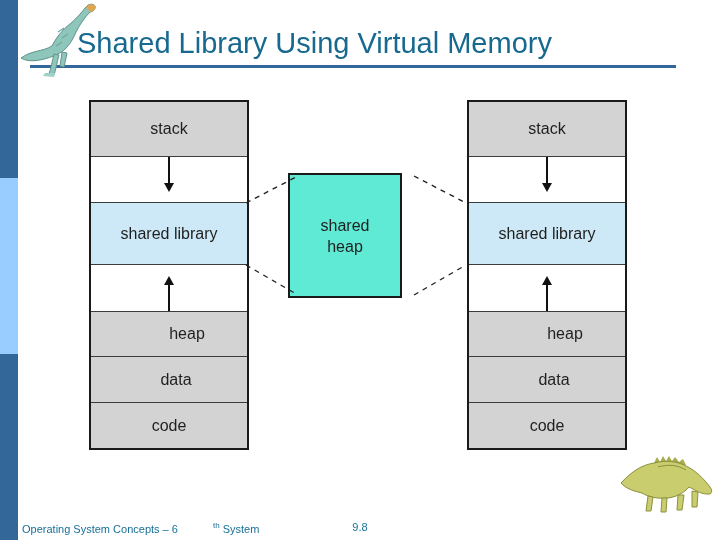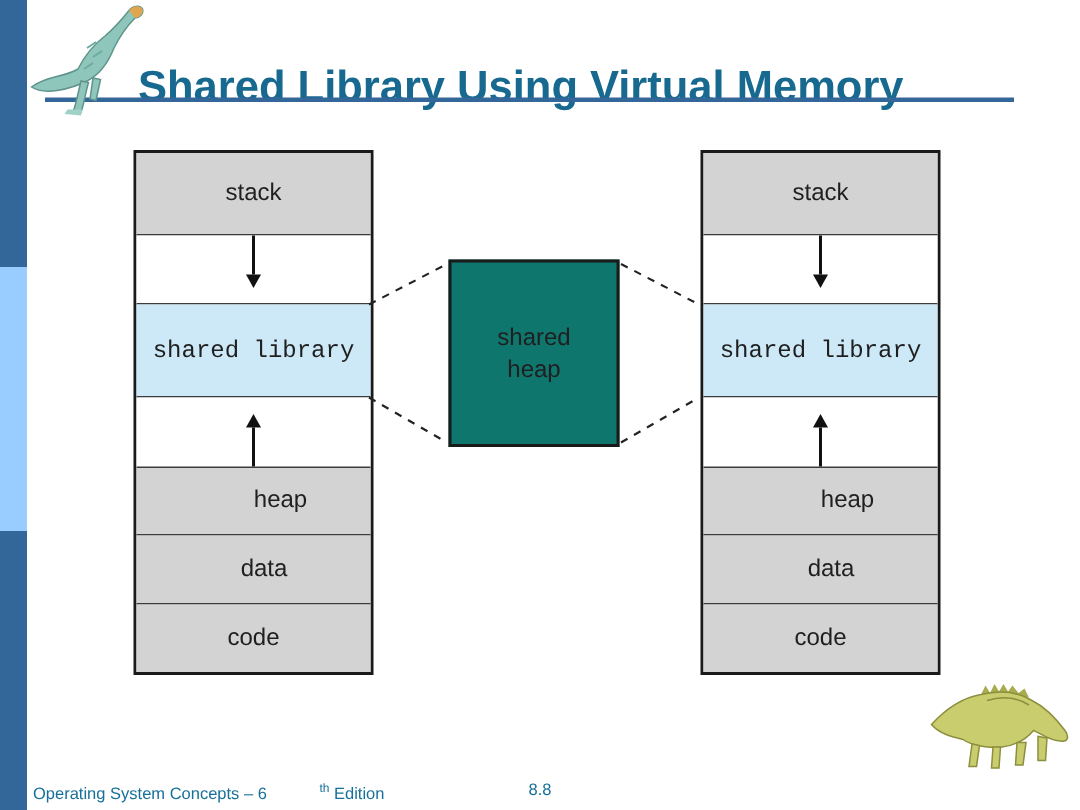--- a/index.html
+++ b/index.html
@@ -8,22 +8,22 @@
     overflow:hidden;font-family:"Liberation Sans",sans-serif;
   }
   
   .bar{position:absolute;left:0;width:18px;}
   .bar-top{top:0;height:178px;background:#336699;}
   .bar-mid{top:178px;height:176px;background:#99CCFF;}
   .bar-bot{top:354px;height:186px;background:#336699;}
 
   
   .title{
-    position:absolute;left:76px;top:26px;margin:16px;
-    font-size:29px;font-weight:bold;color:#17698F;letter-spacing:0px;
+    position:absolute;left:76px;top:26px;margin:1px;
+    font-size:29px;font-weight:normal;color:#17698F;letter-spacing:0px;
     white-space:nowrap;
   }
   .title-underline{
     position:absolute;left:30px;top:65px;width:646px;height:3px;background:#336699;
   }
   .dino-logo{position:absolute;left:18px;top:2px;width:100px;height:78px;}
 
   
   .column{
     position:absolute;top:100px;width:156px;
@@ -32,40 +32,40 @@
   .col-left{left:89px;}
   .col-right{left:467px;}
   .seg{
     box-sizing:border-box;position:relative;
     display:flex;align-items:center;justify-content:center;
     border-bottom:1px solid #3c3c3c;
   }
   .seg:last-child{border-bottom:none;}
   .seg-gray{background:#D3D3D3;}
   .seg-white{background:#ffffff;}
-  .seg-blue{background:#CDE9F7;font-family:Liberation Mono, monospace;}
+  .seg-blue{background:#CDE9F7;}
   .h-stack{height:55px;} .h-gap1{height:46px;} .h-lib{height:62px;}
   .h-gap2{height:47px;} .h-heap{height:45px;padding-left:36px;} .h-data{height:46px;padding-left:14px;} .h-code{height:45px;}
   .seg-label{font-size:16px;color:#1f1f1f;}
 
   
   .arrow{position:absolute;left:50%;transform:translateX(-50%);
          display:flex;flex-direction:column;align-items:center;}
   .arrow-down{top:0;}
   .arrow-up{bottom:0;}
   .shaft{width:2px;height:26px;background:#111;}
   .head-down{width:0;height:0;border-left:5px solid transparent;
              border-right:5px solid transparent;border-top:9px solid #111;}
   .head-up{width:0;height:0;border-left:5px solid transparent;
            border-right:5px solid transparent;border-bottom:9px solid #111;}
 
   
   .center-box{
-    position:absolute;left:299px;top:173px;width:114px;height:125px;
-    box-sizing:border-box;border:2px solid #1a1a1a;background:#0f766e;
+    position:absolute;left:288px;top:173px;width:114px;height:125px;
+    box-sizing:border-box;border:2px solid #1a1a1a;background:#5eead4;
     display:flex;flex-direction:column;align-items:center;justify-content:center;
   }
   .center-box div{font-size:16px;color:#1f1f1f;line-height:21px;}
 
   .dash-overlay{position:absolute;left:0;top:0;width:720px;height:540px;pointer-events:none;}
 
   
   .footer-left{position:absolute;left:22px;top:521px;font-size:11px;color:#177099;white-space:nowrap;}
   .footer-left sup{font-size:8px;padding-left:35px;}
   .footer-page{position:absolute;left:330px;top:521px;width:60px;text-align:center;
@@ -161,22 +161,22 @@
 
   <svg class="dash-overlay" viewBox="0 0 720 540">
     <g stroke="#222222" stroke-width="1.4" stroke-dasharray="5 5">
       <line x1="246" y1="203" x2="298" y2="176"></line>
       <line x1="246" y1="265" x2="298" y2="295"></line>
       <line x1="414" y1="176" x2="466" y2="203"></line>
       <line x1="414" y1="295" x2="466" y2="265"></line>
     </g>
   </svg>
 
-  <div class="footer-left"><span>Operating System Concepts – 6</span><sup>th</sup><span> Edition</span></div>
-  <div class="footer-page">8.8</div>
+  <div class="footer-left"><span>Operating System Concepts – 6</span><sup>th</sup><span> System</span></div>
+  <div class="footer-page">9.8</div>
 
   <svg class="dino-mascot" viewBox="0 0 100 62">
     <path d="M36 10 L39 4 L42 9 L45 3 L48 8 L51 3 L54 8 L57 4 L61 9 L65 6 L68 12 L36 12 Z" fill="#A8AC4E"></path>
     <path d="M3 30 C14 18 24 12 36 10 C48 7 60 8 70 14 C78 18 86 26 92 34 C95 38 94 42 89 41 C82 41 76 36 71 34 C66 40 58 44 50 45 C40 46 30 44 24 40 C16 38 8 36 3 30 Z" fill="#C9CD6E" stroke="#8B8F3E" stroke-width="1"></path>
     <path d="M30 43 L28 58 L33 58 L35 44 Z" fill="#C9CD6E" stroke="#8B8F3E" stroke-width="1"></path>
     <path d="M44 45 L43 59 L48 59 L49 45 Z" fill="#C9CD6E" stroke="#8B8F3E" stroke-width="1"></path>
     <path d="M60 42 L59 57 L64 57 L66 42 Z" fill="#C9CD6E" stroke="#8B8F3E" stroke-width="1"></path>
     <path d="M74 38 L74 54 L79 54 L80 39 Z" fill="#C9CD6E" stroke="#8B8F3E" stroke-width="1"></path>
     <path d="M40 14 C50 11 60 12 68 17" stroke="#8B8F3E" stroke-width="1" fill="none"></path>
   </svg>

